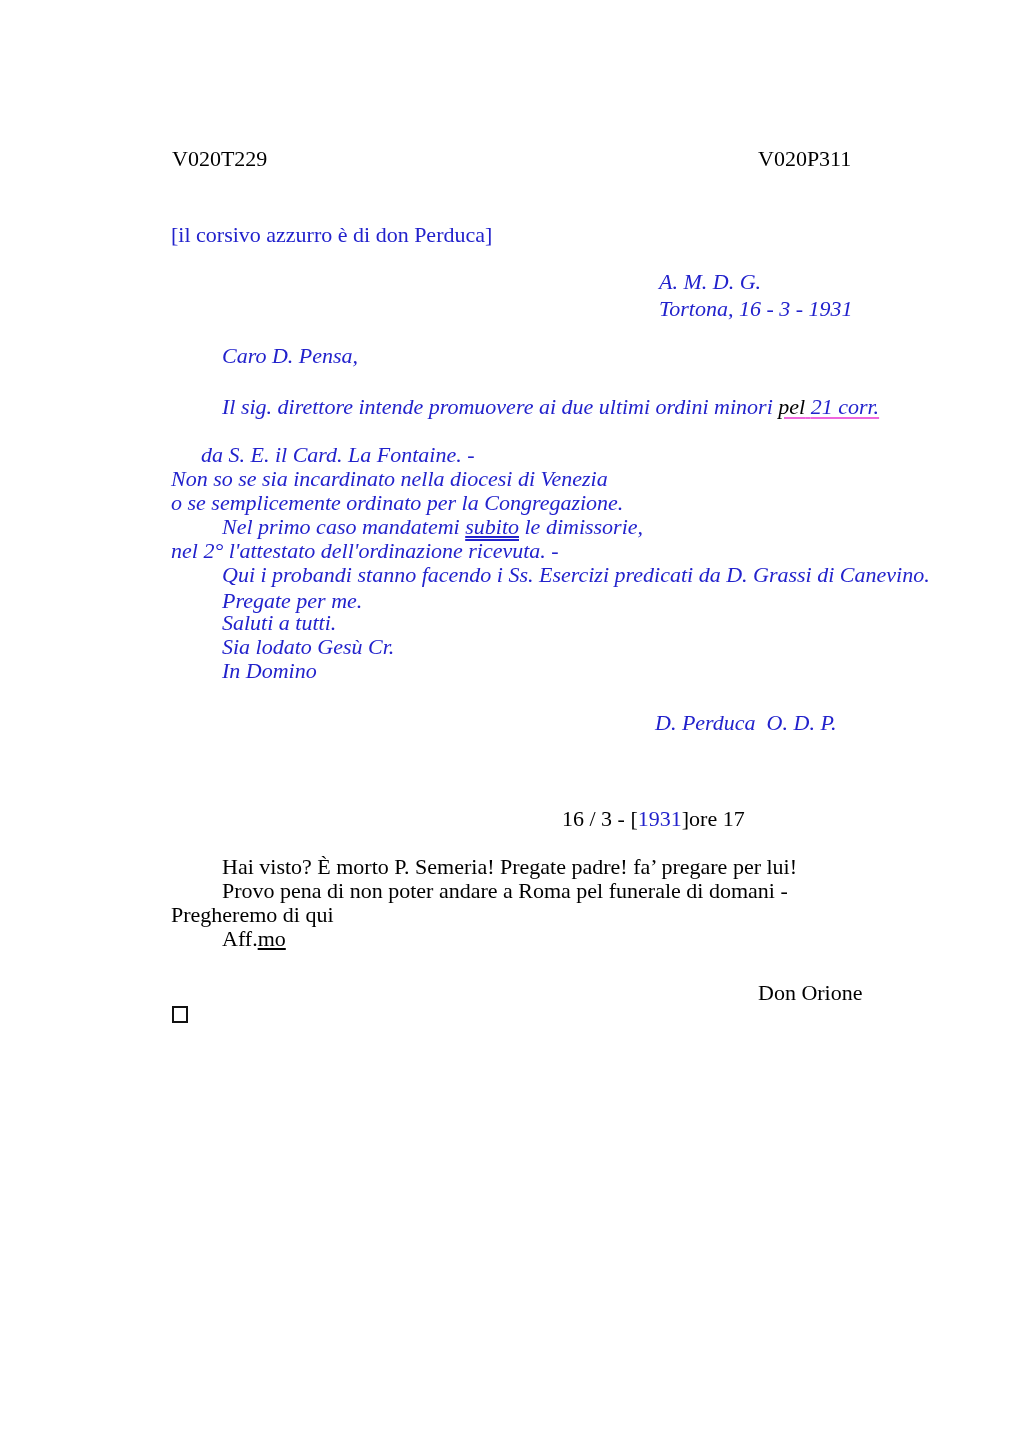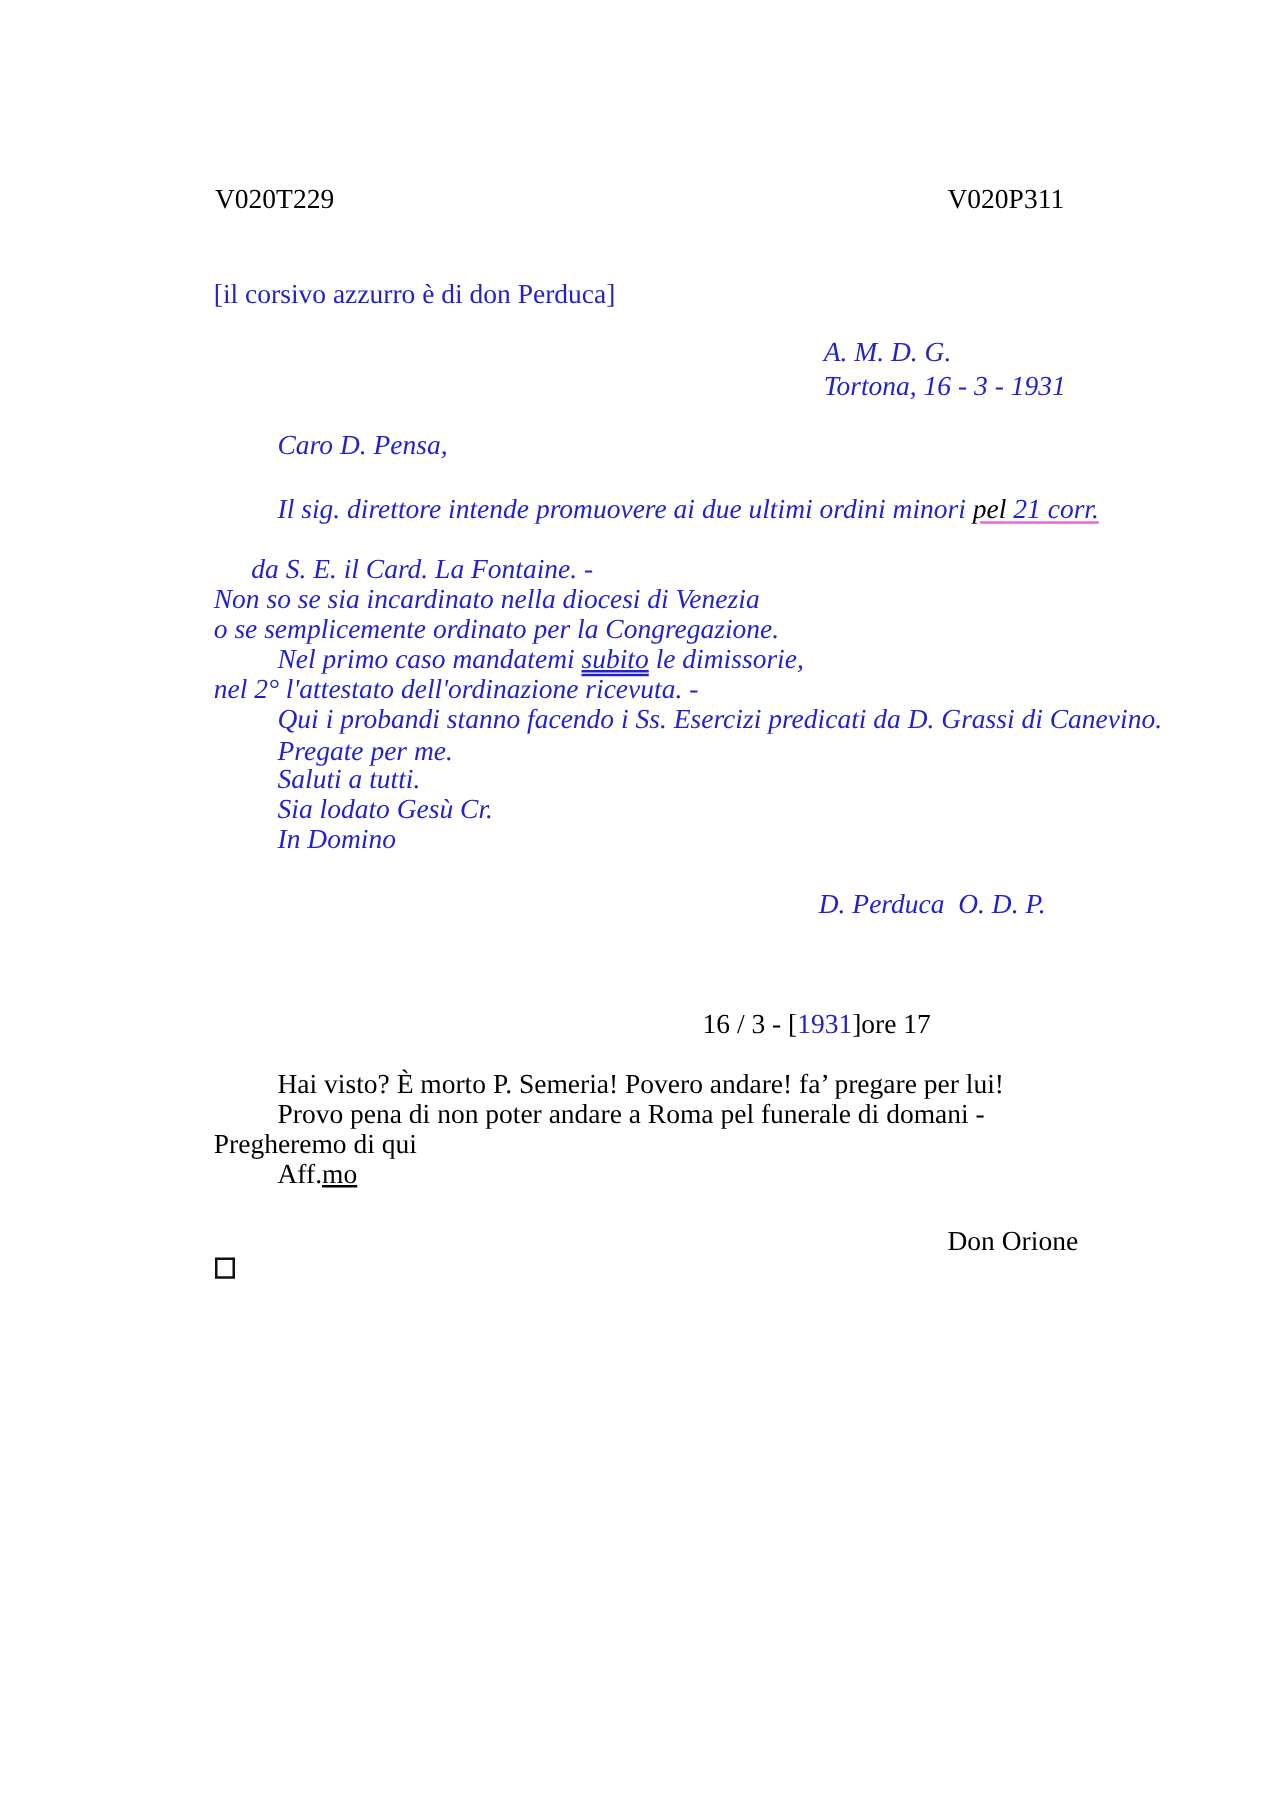--- a/index.html
+++ b/index.html
@@ -83,21 +83,21 @@
   <div class="line blue it" style="left:222px; top:562px;">Qui i probandi stanno facendo i Ss. Esercizi predicati da D. Grassi di Canevino.</div>
   <div class="line blue it" style="left:222px; top:588px;">Pregate per me.</div>
   <div class="line blue it" style="left:222px; top:610px;">Saluti a tutti.</div>
   <div class="line blue it" style="left:222px; top:634px;">Sia lodato Gesù Cr.</div>
   <div class="line blue it" style="left:222px; top:658px;">In Domino</div>
 
   <div class="line blue it" style="left:655px; top:710px;">D. Perduca  O. D. P.</div>
 
   <div class="line" style="left:562px; top:806px;"><span>16 / 3 - [</span><span class="blue">1931</span><span>]ore 17</span></div>
 
-  <div class="line" style="left:222px; top:854px;">Hai visto? È morto P. Semeria! Povero andare! fa’ pregare per lui!</div>
+  <div class="line" style="left:222px; top:854px;">Hai visto? È morto P. Semeria! Pregate padre! fa’ pregare per lui!</div>
 
   <div class="line" style="left:222px; top:878px;"><span>Provo pena di non poter andare a Roma </span><span class="magenta">pel</span><span> funerale di domani -</span></div>
 
   <div class="line" style="left:171px; top:902px;">Pregheremo di qui</div>
 
   <div class="line" style="left:222px; top:926px;text-align:center;"><span>Aff.</span><span class="u-black">mo</span></div>
 
   <div class="line" style="left:758px; top:980px;">Don Orione</div>
 
   <div class="square-glyph"></div>

